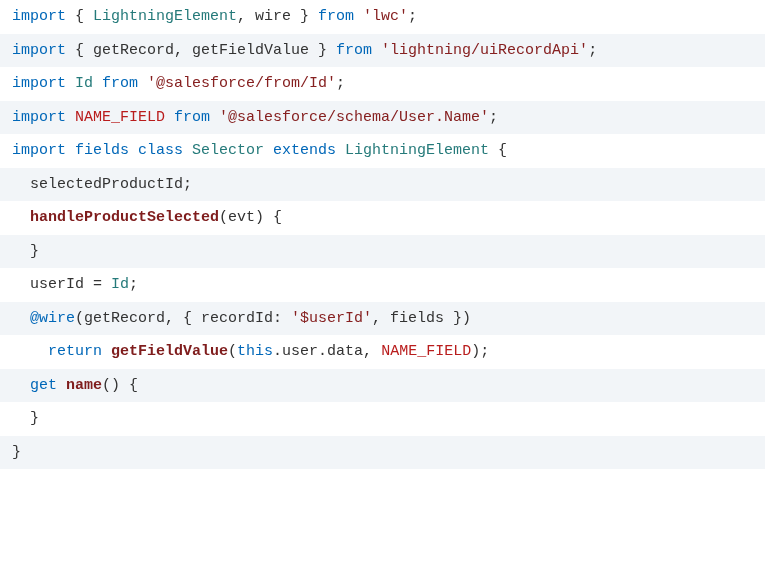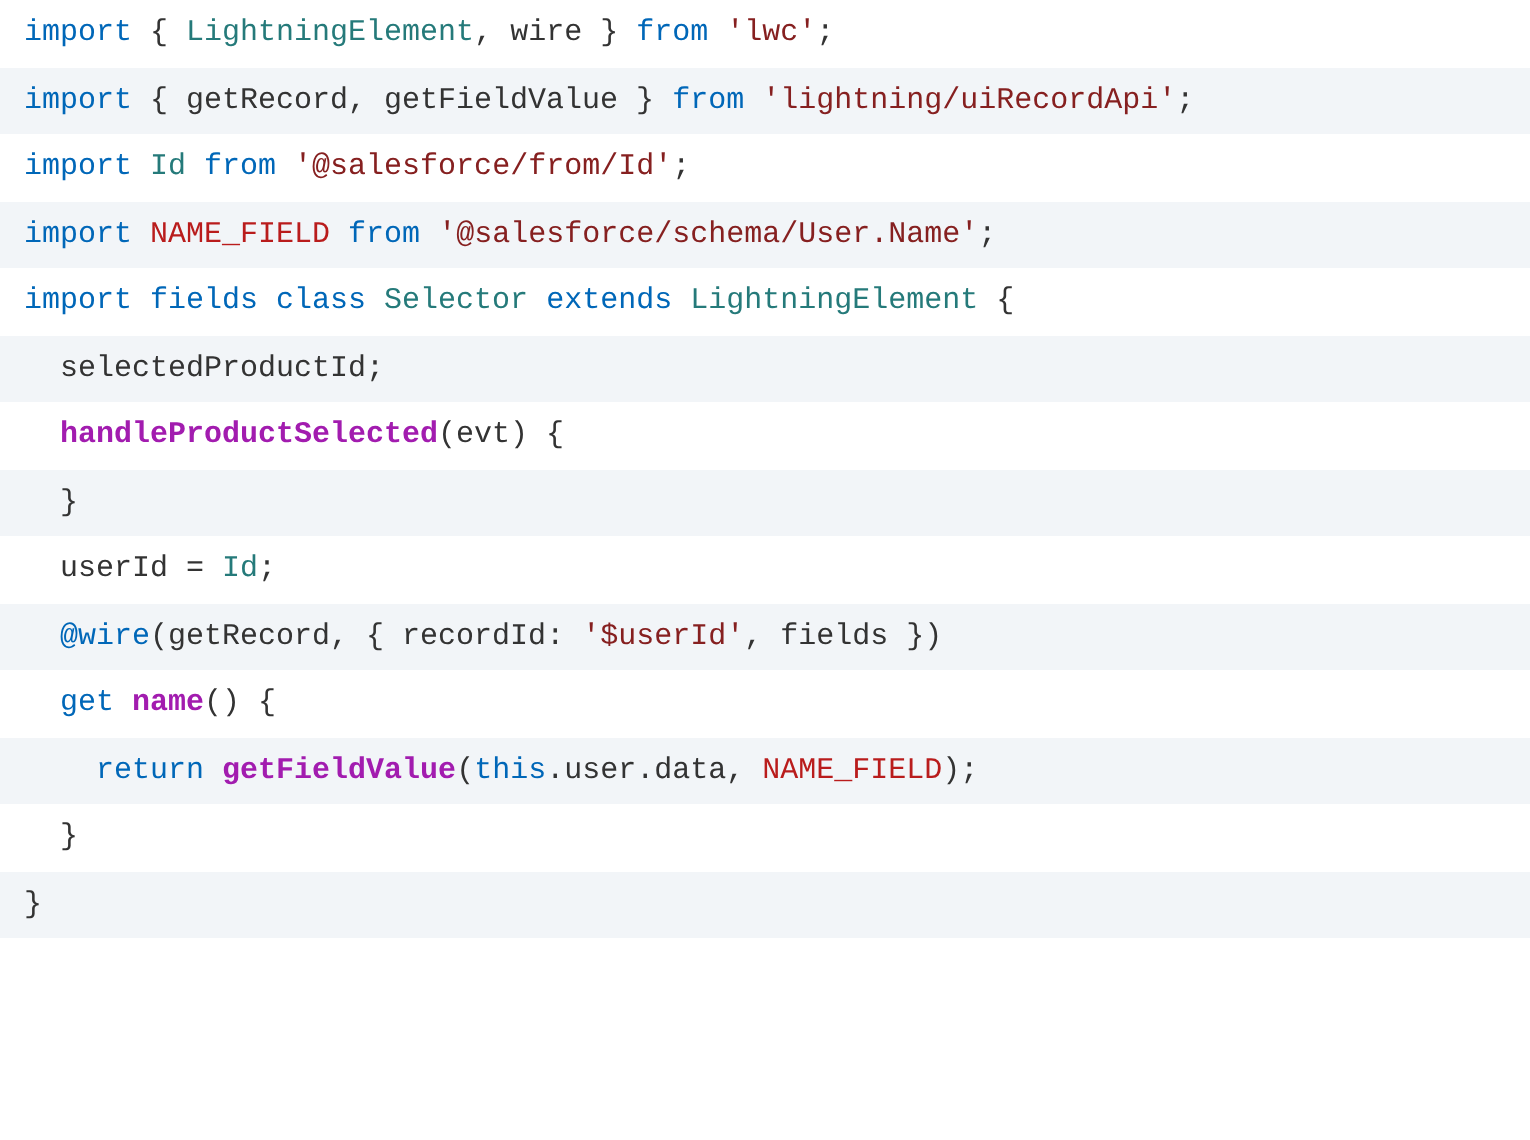--- a/index.html
+++ b/index.html
@@ -18,34 +18,34 @@
     white-space: pre;
     color: #333;
     height: 33.5px;
     display: flex;
   }
   .line:nth-child(even) { background: #f2f5f8; }
   .line:nth-child(odd) { background: #ffffff; }
   .kw { color: #0067b8; }
   .cls { color: #257a7a; }
   .str { color: #862020; }
-  .fn { color: #a21caf; font-weight: bold; }
+  .fn { color: #7f1d1d; font-weight: bold; }
   .upper { color: #b91c1c; }
 </style>
 </head>
 <body>
 
 <div class="code-container" id="code-root">
     <div class="line"><span><span class="kw">import </span><span>{ </span><span class="cls">LightningElement</span><span>, wire } </span><span class="kw">from </span><span class="str">'lwc'</span><span>;</span></span></div>
     <div class="line"><span><span class="kw">import </span><span>{ getRecord, getFieldValue } </span><span class="kw">from </span><span class="str">'lightning/uiRecordApi'</span><span>;</span></span></div>
     <div class="line"><span><span class="kw">import </span><span class="cls">Id </span><span class="kw">from </span><span class="str">'@salesforce/from/Id'</span><span>;</span></span></div>
     <div class="line"><span><span class="kw">import </span><span class="upper">NAME_FIELD </span><span class="kw">from </span><span class="str">'@salesforce/schema/User.Name'</span><span>;</span></span></div>
     <div class="line"><span><span class="kw">import </span><span class="kw">fields </span><span class="kw">class </span><span class="cls">Selector </span><span class="kw">extends </span><span class="cls">LightningElement </span><span>{</span></span></div>
     <div class="line"><span>  <span>selectedProductId;</span></span></div>
     <div class="line"><span>  <span class="fn">handleProductSelected</span><span>(evt) {</span></span></div>
     <div class="line"><span>  <span>}</span></span></div>
     <div class="line"><span>  <span>userId = </span><span class="cls">Id</span><span>;</span></span></div>
     <div class="line"><span>  <span class="kw">@wire</span><span>(getRecord, { recordId: </span><span class="str">'$userId'</span><span>, fields })</span></span></div>
+    <div class="line"><span>    <span class="kw">return </span><span class="fn">getFieldValue</span><span>(</span><span class="kw">this</span><span>.user.data, </span><span class="upper">NAME_FIELD</span><span>);</span></span></div>
     <div class="line"><span>  <span class="kw">get </span><span class="fn">name</span><span>() {</span></span></div>
-    <div class="line"><span>    <span class="kw">return </span><span class="fn">getFieldValue</span><span>(</span><span class="kw">this</span><span>.user.data, </span><span class="upper">NAME_FIELD</span><span>);</span></span></div>
     <div class="line"><span>  <span>}</span></span></div>
     <div class="line"><span><span>}</span></span></div>
   </div>
 
 </body></html>

